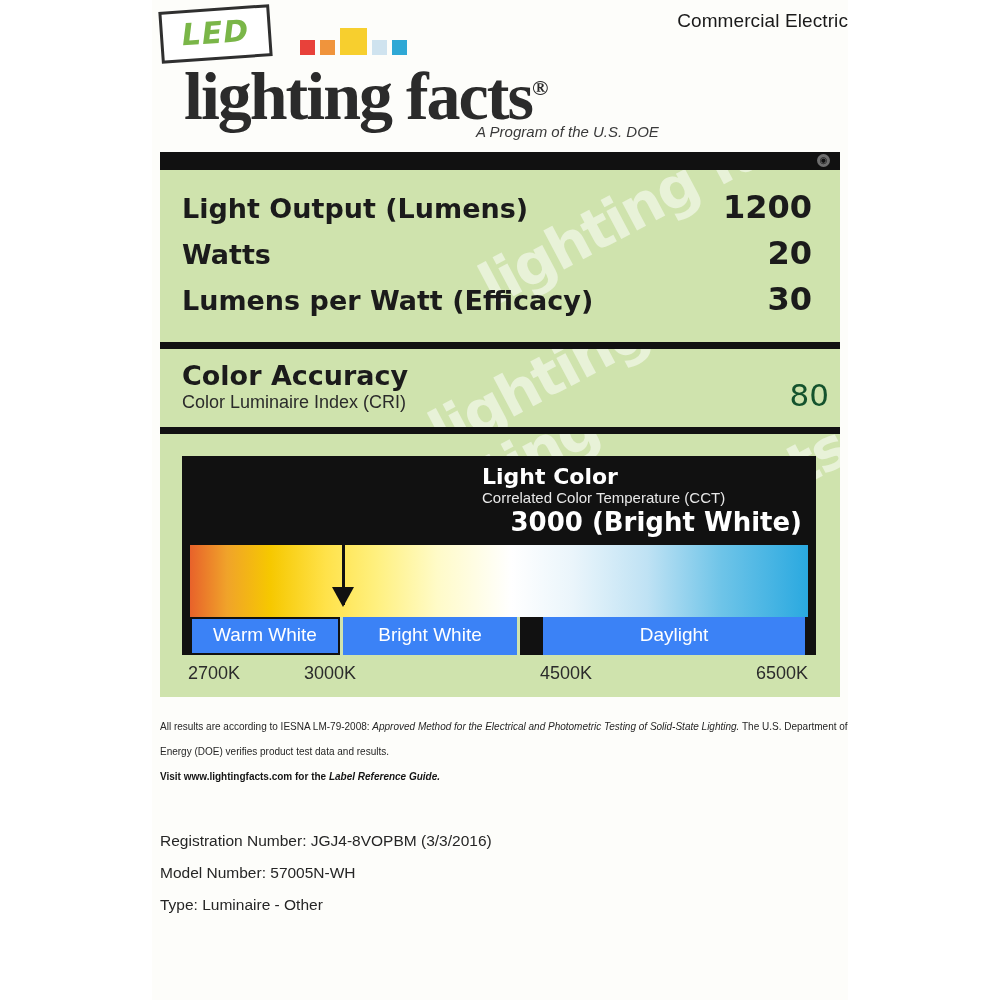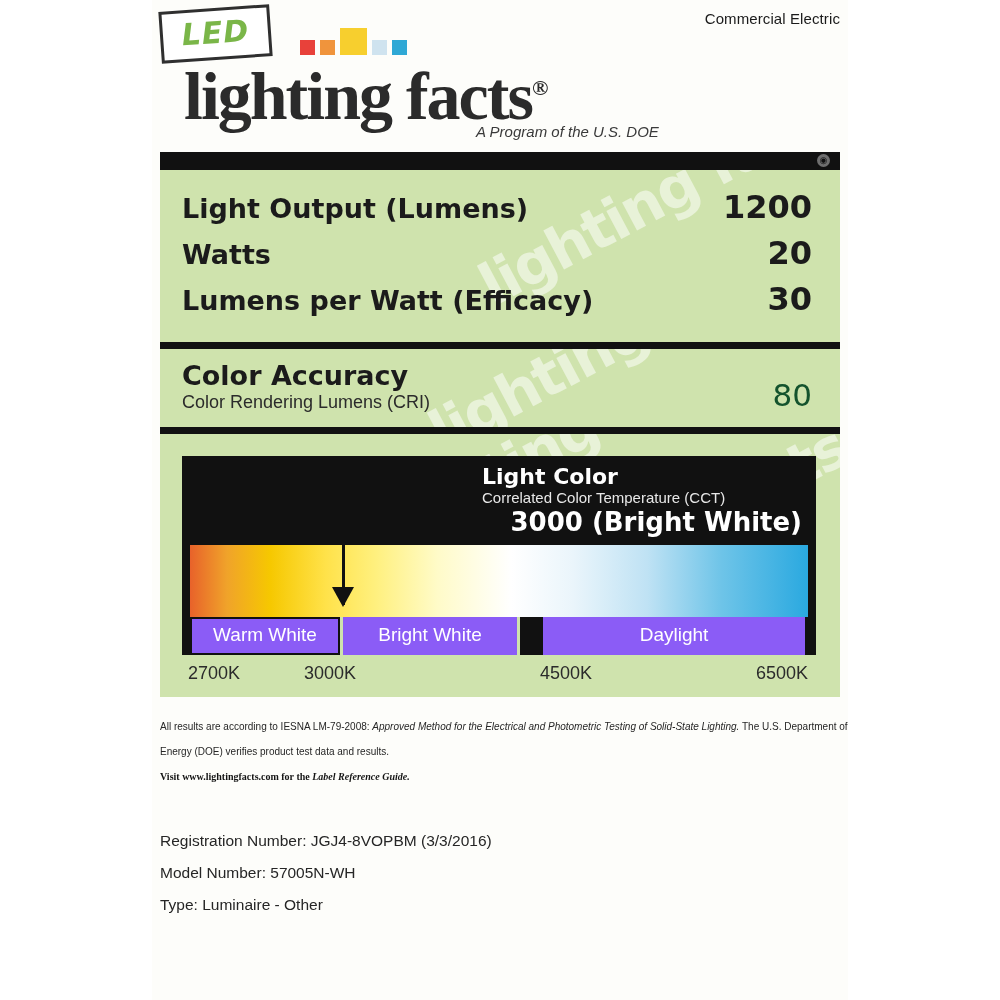--- a/index.html
+++ b/index.html
@@ -25,23 +25,23 @@
     left: 152px;
     top: 0px;
     width: 696px;
     height: 1000px;
     background: #fdfdfa;
   }
 
   
   .brand-line {
     position: absolute;
-    right: 8px;
+    right: 0;
     top: 10px;
-    font-size: 15px;
+    font-size: 19px;
     color: #1a1a1a;
     letter-spacing: 0.1px;
   }
   .led-badge {
     position: absolute;
     left: 8px;
     top: 8px;
     width: 105px;
     height: 46px;
     border: 3px solid #2f2f2f;
@@ -167,21 +167,21 @@
   .sec-a { padding-top: 18px; padding-bottom: 16px; }
   .sec-a .row { margin-bottom: 8px; }
   .divider { height: 7px; background: #111111; }
 
   .sec-b { padding: 12px 0 14px 0; }
   .sec-b .inner {
     position: relative;
     display: flex;
     align-items: flex-end;
     justify-content: space-between;
-    padding: 0 28px 0 22px;
+    padding: 0 11px 0 22px;
     z-index: 2;
   }
   .sec-b .t1 {
     font-family: "DejaVu Sans", sans-serif;
     font-weight: bold;
     font-size: 27px;
     color: #1b1b1b;
     line-height: 30px;
   }
   .sec-b .t2 {
@@ -264,21 +264,21 @@
     margin: 0 8px;
     padding: 0;
     background: #111111;
   }
   .cct-labels div {
     color: #ffffff;
     font-size: 19px;
     text-align: center;
     padding: 7px 0 9px 0;
     border-right: 3px solid #111111;
-    background: #8b5cf6;
+    background: #3b82f6;
   }
   .cl1 { width: 150px; box-shadow: inset 0 0 0 2px #111; border-right: 3px solid #cfe3ad !important; }
   .cl2 { flex: 1; border-right: 3px solid #cfe3ad !important; }
   .cl3 { width: 262px; margin-left: 23px; }
   .kelvin {
     position: relative;
     display: flex;
     margin: 8px 24px 0 22px;
     z-index: 2;
     font-size: 18px;
@@ -299,21 +299,21 @@
     color: #262626;
   }
   .foot p {
     margin: 0 0 0 0;
     font-size: 10px;
     line-height: 25px;
   }
   .foot .ital { font-style: italic; }
   .visit {
     margin-top: 32px;
-    font-family: Liberation Serif, serif;
+    font-family: Liberation Sans, sans-serif;
     font-weight: bold;
     font-size: 19px;
     color: #141414;
   }
   .visit .ital { font-style: italic; }
   .meta { margin-top: 36px; }
   .meta div {
     font-size: 15.5px;
     line-height: 32px;
     color: #262626;
@@ -366,21 +366,21 @@
         </div>
       </div>
 
       <div class="divider"></div>
 
       <div class="green sec-b">
         <div class="wm" style="left:250px; top:-42px;">lighting facts</div>
         <div class="inner">
           <div>
             <div class="t1">Color Accuracy</div>
-            <div class="t2">Color Rendering Lumens (CRI)</div>
+            <div class="t2">Color Luminaire Index (CRI)</div>
           </div>
           <div class="val">80</div>
         </div>
       </div>
 
       <div class="divider"></div>
 
       <div class="green sec-c">
         <div class="wm" style="left:200px; top:-30px;">lighting facts</div>
         <div class="wm" style="left:300px; top:70px;">lighting facts</div>

